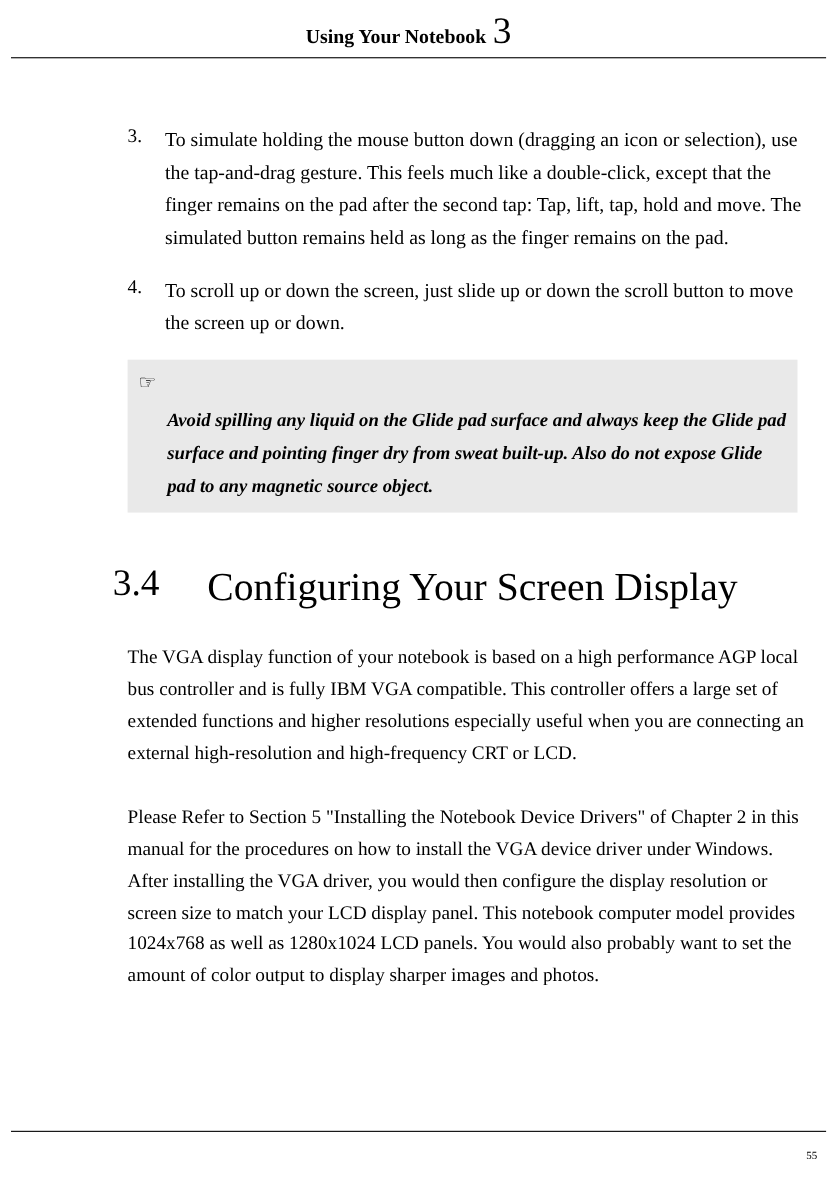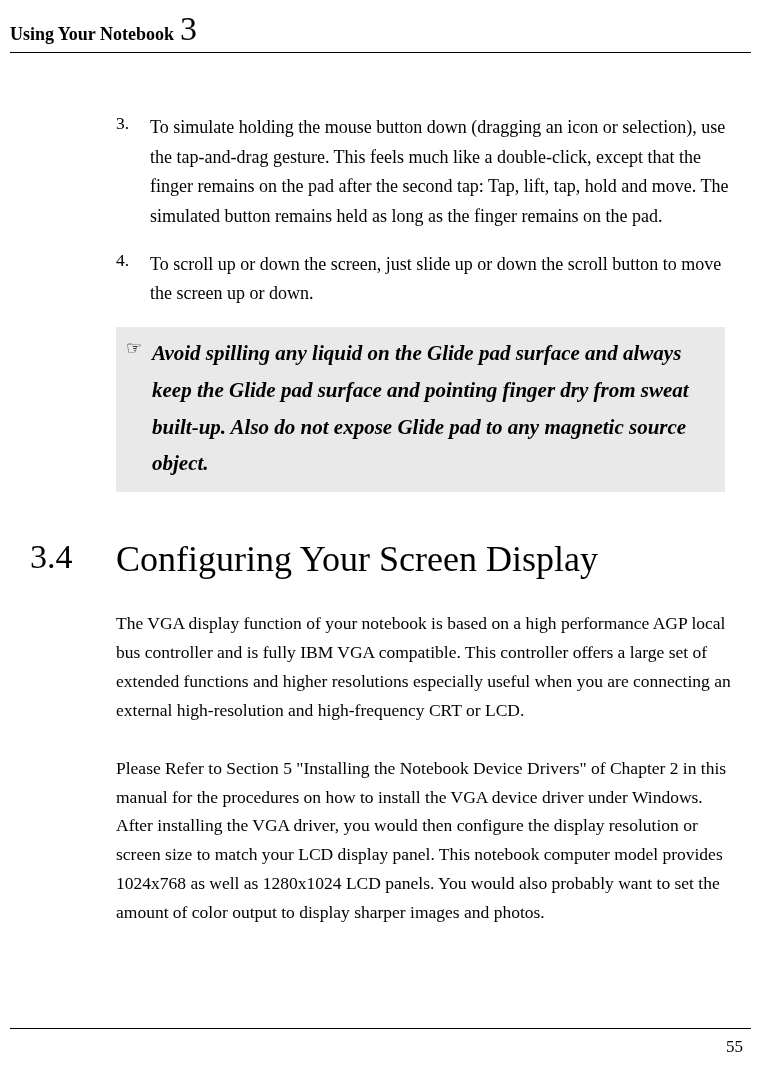--- a/index.html
+++ b/index.html
@@ -13,21 +13,21 @@
       background: #fff;
       font-family: Garamond, 'Times New Roman', serif;
       color: #000;
       position: relative;
     }
     .page {
       padding: 0;
     }
     .header {
       display: flex;
-      justify-content: flex-start;
+      justify-content: center;
       align-items: baseline;
       padding: 10px 18px 4px 0;
       border-bottom: 1.5px solid #000;
       margin: 0 10px 0 10px;
     }
     .header-text {
       font-weight: bold;
       font-size: 18px;
       margin-right: 6px;
     }
@@ -59,27 +59,29 @@
     }
     .note-icon {
       font-size: 18px;
       width: 26px;
       flex-shrink: 0;
       margin-top: 2px;
     }
     .note-text {
       font-style: italic;
       font-weight: bold;
-      font-size: 21px;
+      font-size: 17px;
       line-height: 1.75;
+      margin-top: 32px;
     }
     .section-heading {
       display: flex;
       margin-top: 46px;
       margin-bottom: 28px;
+      justify-content: center;
     }
     .section-num {
       font-size: 34px;
       font-family: 'Century Schoolbook', 'Times New Roman', serif;
       width: 98px;
       flex-shrink: 0;
       padding-left: 12px;
     }
     .section-title {
       font-size: 36px;
@@ -96,21 +98,21 @@
       position: absolute;
       bottom: 48px;
       left: 10px;
       right: 10px;
       border-top: 1.5px solid #000;
     }
     .page-num {
       position: absolute;
       bottom: 20px;
       right: 18px;
-      font-size: 17px;
+      font-size: 10px;
     }
   </style>
 </head>
 <body>
 
 <div class="page">
   <div class="header">
     <span class="header-text">Using Your Notebook</span>
     <span class="header-num">3</span>
   </div>

